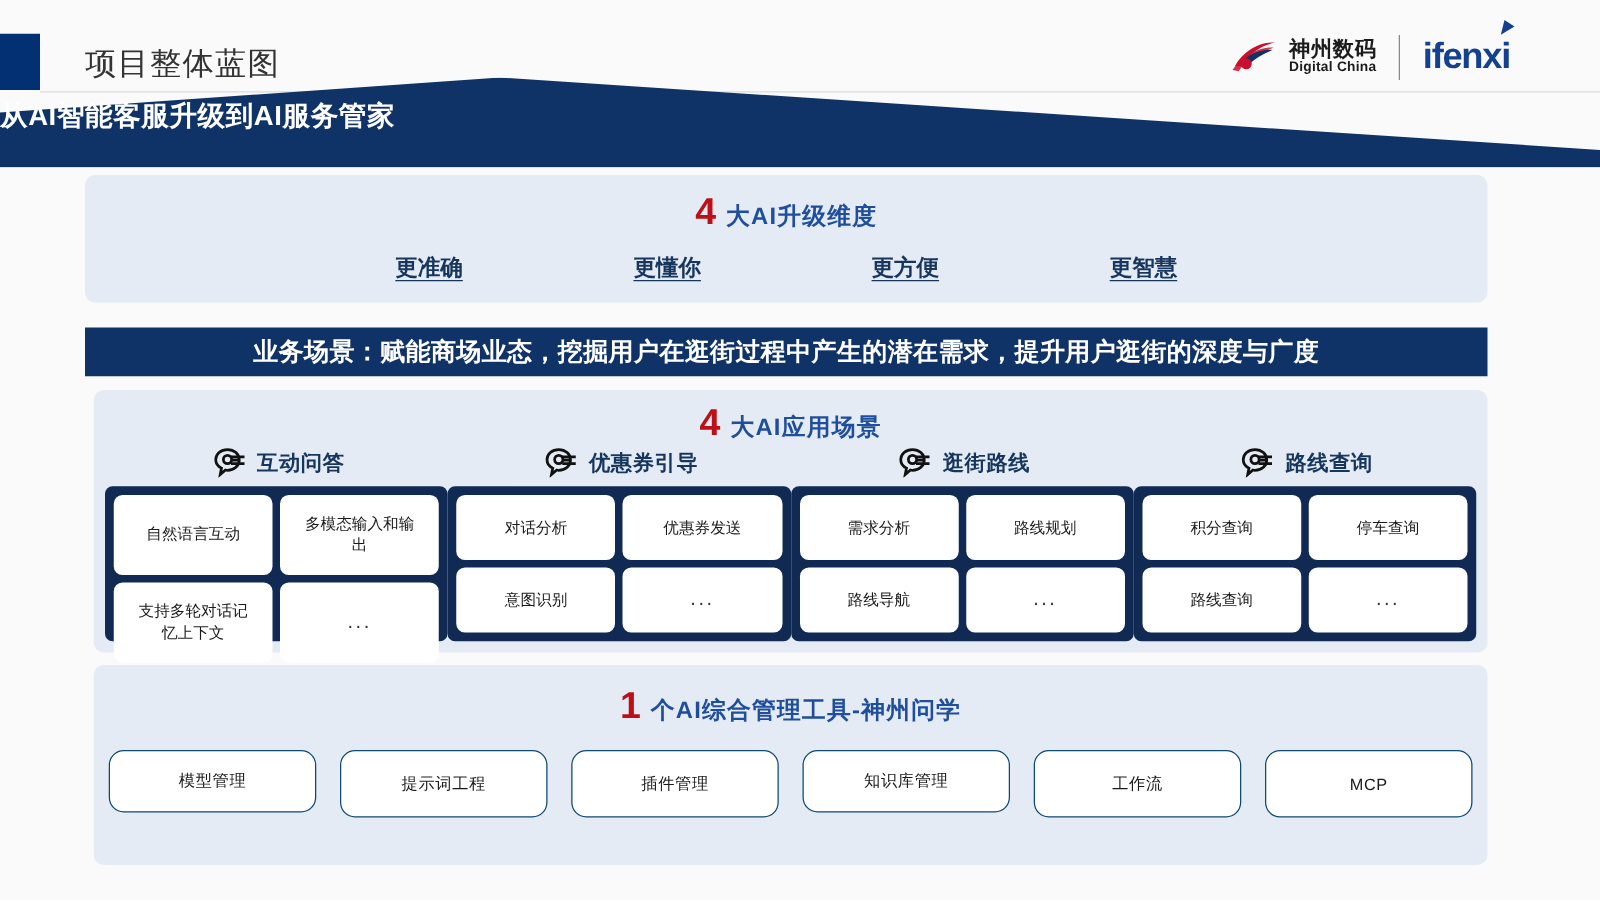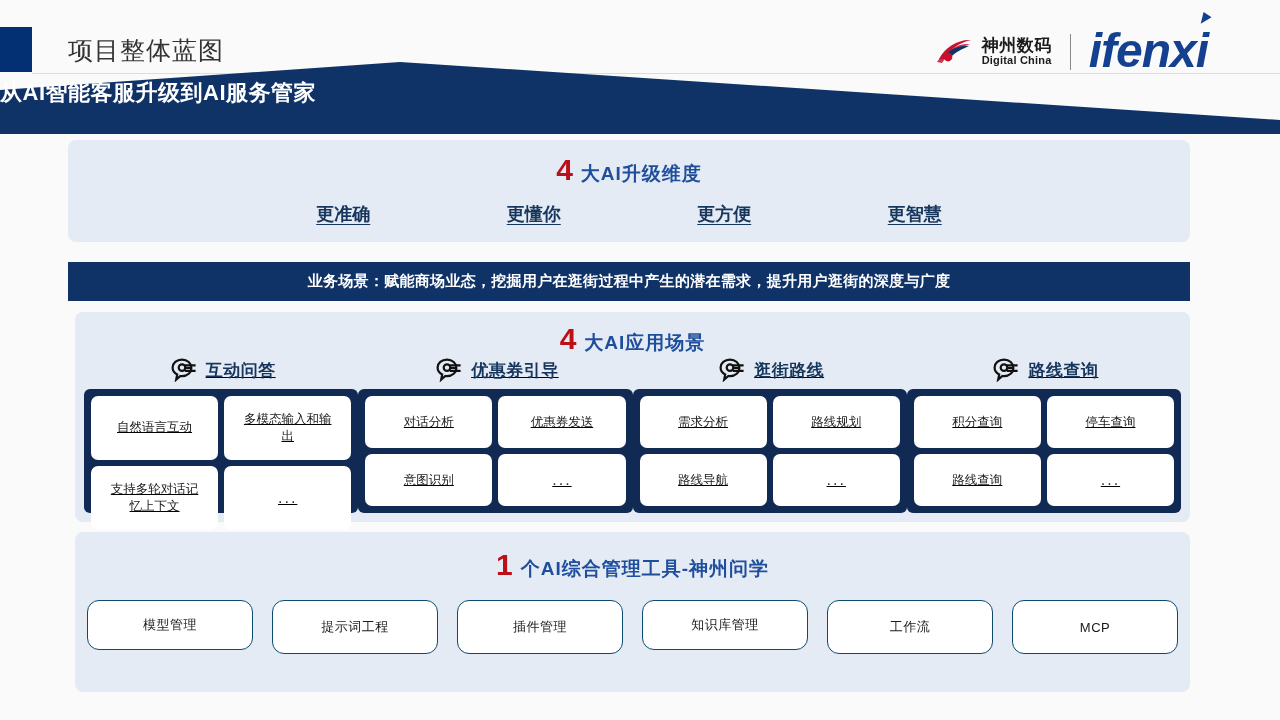--- a/index.html
+++ b/index.html
@@ -30,22 +30,22 @@
     position: absolute; right: 72px; top: 28px;
     display: flex; align-items: center; gap: 18px;
   }
   .dc-logo { display: flex; align-items: center; gap: 7px; }
   .dc-swoosh { width: 40px; height: 34px; }
   .dc-txt { line-height: 1.05; }
   .dc-cn { font-size: 17px; font-weight: bold; color: #1b1b1b; letter-spacing: .5px; }
   .dc-en { font-size: 11px; font-weight: bold; color: #1b1b1b; letter-spacing: .2px; }
   .logo-div { width: 1px; height: 36px; background: #888; }
   .ifenxi {
-    font-size: 48px; font-weight: bold; color: #14418f;
-    letter-spacing: -1px; line-height: 1; position: relative; top: -1px; font-style: italic;
+    font-size: 29px; font-weight: bold; color: #14418f;
+    letter-spacing: -1px; line-height: 1; position: relative; top: -1px;
   }
   .ifenxi .tick { position: relative; display: inline-block; }
   .ifenxi .tick::after {
     content: ""; position: absolute; right: -3px; top: -14px;
     border-left: 9px solid #14418f;
     border-bottom: 9px solid transparent;
     border-top: 3px solid transparent;
     transform: rotate(14deg);
   }
 
@@ -82,30 +82,30 @@
   .dim-item {
     font-size: 18px; color: #17365d; font-weight: bold;
     text-decoration: underline; text-underline-offset: 4px;
   }
 
   
   #bizbar {
     position: absolute; left: 68px; top: 262px; width: 1122px; height: 39px;
     background: #0f3267; display: flex; align-items: center; justify-content: center;
   }
-  #bizbar span { color: #fff; font-size: 15px; font-weight: bold; letter-spacing: .3px; }
+  #bizbar span { color: #fff; font-size: 20px; font-weight: bold; letter-spacing: .3px; }
 
   
   #p-scn { left: 75px; top: 312px; width: 1115px; height: 210px; }
   #scn-head { position: absolute; left: 0; top: 12px; width: 100%; }
   .scn-grid {
     position: absolute; left: 0; top: 42px; width: 100%; height: 165px;
     display: flex; justify-content: space-between; padding: 0 9px;
   }
-  .scn-group { width: 282px; text-decoration: underline; }
+  .scn-group { width: 282px; }
   .scn-label-row {
     display: flex; align-items: center; justify-content: center; gap: 9px;
     height: 32px; padding-left: 4px;
   }
   .bot-icon { width: 26px; height: 24px; flex: none; }
   .scn-label { font-size: 17px; font-weight: bold; color: #17365d; letter-spacing: .5px; }
   .scn-box {
     margin-top: 3px; background: #102a54; border-radius: 6px; padding: 7px;
     display: grid; grid-template-columns: 1fr 1fr; grid-template-rows: 1fr 1fr;
     gap: 6px; height: 124px;

